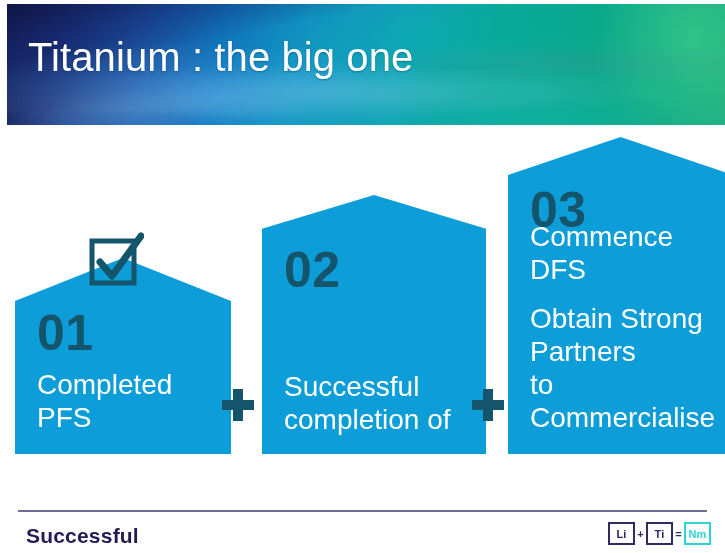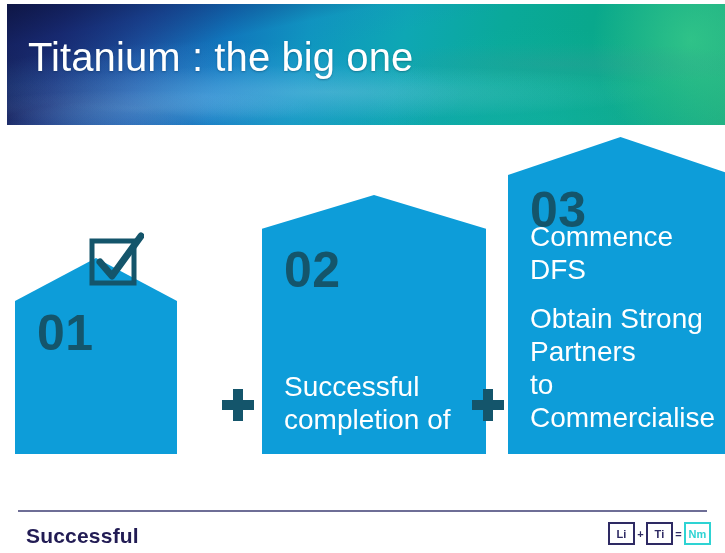--- a/index.html
+++ b/index.html
@@ -130,21 +130,21 @@
   .step-label {
     position: absolute;
     font-size: 28px;
     font-weight: 400;
     color: #ffffff;
     line-height: 1.18;
   }
   .step-label .lbl-gap { display: block; height: 16px; }
 
   
-  #step-1 { left: 15px; width: 162px; height: 196px; }
+  #step-1 { left: 15px; width: 216px; height: 196px; }
   #step-1 .step-shape { --shoulder: 22%; }
   #step-1 .step-number { left: 22px; top: 50px; }
   #step-1 .step-label { left: 22px; bottom: 20px; }
 
   
   #step-2 { left: 262px; width: 224px; height: 259px; }
   #step-2 .step-shape { --shoulder: 13%; }
   #step-2 .step-number { left: 22px; top: 50px; }
   #step-2 .step-label { left: 22px; bottom: 18px; }
 
@@ -246,20 +246,23 @@
   </div>
 
   <div id="slide-title">Titanium : the big one</div>
 
   <div id="steps">
 
     <div class="step" id="step-1">
       <div class="step-shape"></div>
       <div class="step-body">
         <div class="step-number">01</div>
+        <div class="step-label">
+          <span>Completed PFS</span>
+        </div>
       </div>
     </div>
 
     <div class="step" id="step-2">
       <div class="step-shape"></div>
       <div class="step-body">
         <div class="step-number">02</div>
         <div class="step-label">
           <span>Successful</span><br>
           <span>completion of</span><br>

